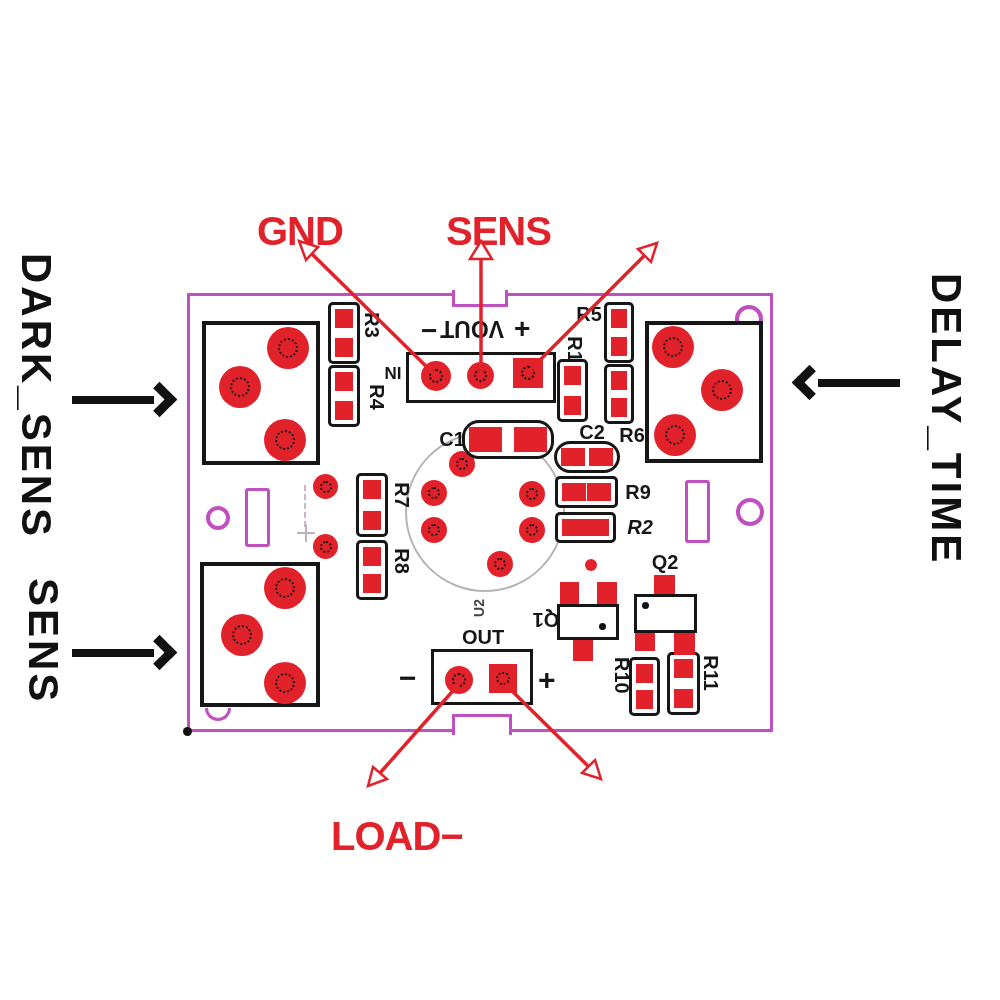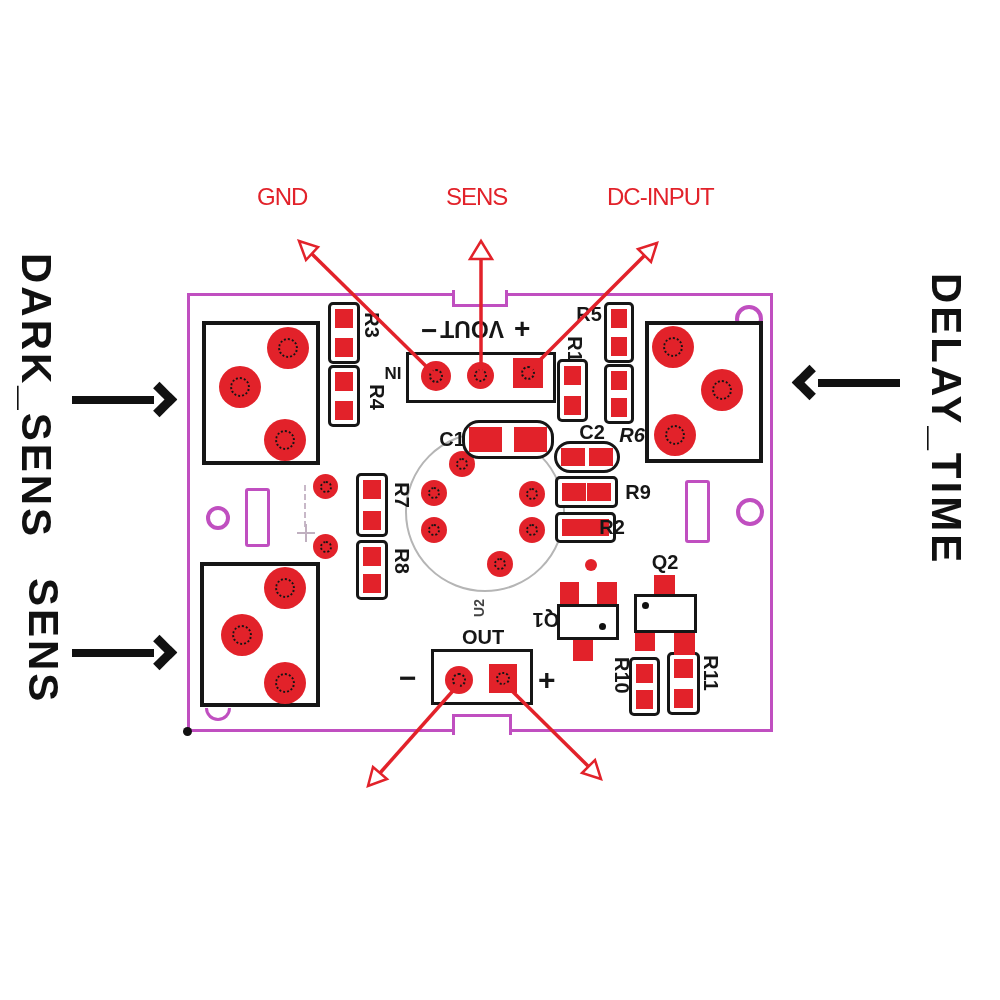--- a/index.html
+++ b/index.html
@@ -36,22 +36,22 @@
   .fp.v{flex-direction:column;}
   .fp.h{flex-direction:row;}
   .fp.cap{border-radius:17px;}
   .v .rp{height:19px;width:100%;background:var(--red);}
   .h .rp{width:24px;height:100%;background:var(--red);}
   .body3{position:absolute;border:3px solid var(--ink);box-sizing:border-box;background:#fff;}
   .conn{position:absolute;border:3px solid var(--ink);box-sizing:border-box;background:#fff;}
   .circle-ic{position:absolute;left:405px;top:432px;width:160px;height:160px;border-radius:50%;
       border:2px solid var(--gray);box-sizing:border-box;}
   
-  .redlbl{position:absolute;color:var(--red);font-weight:normal;font-size:24px;letter-spacing:-1px;
-      white-space:nowrap;line-height:1;}
+  .redlbl{position:absolute;color:var(--red);font-weight:bold;font-size:40px;letter-spacing:-1px;
+      white-space:nowrap;line-height:1;margin-top:26px;}
   .blklbl{position:absolute;color:#111;font-weight:bold;font-size:42px;letter-spacing:3px;
       white-space:nowrap;line-height:1;text-align:center;transform:rotate(90deg);}
   .ref{position:absolute;color:#161616;font-weight:bold;font-size:20px;line-height:1;
       white-space:nowrap;text-align:center;}
   .rot90{transform:rotate(90deg);}
   .rot180{transform:rotate(180deg);}
   .rotm90{transform:rotate(-90deg);}
   .sign{position:absolute;color:#161616;font-weight:bold;font-size:30px;line-height:1;}
   
   .shaft{position:absolute;height:8px;background:#111;}
@@ -238,35 +238,35 @@
 
   <div class="ref" style="left:462px;top:627px;width:40px;">OUT</div>
   <div class="ref rotm90" style="left:468px;top:601px;width:22px;font-size:14px;color:#444;">U2</div>
   <div class="sign" style="left:399px;top:663px;">−</div>
   <div class="sign" style="left:538px;top:665px;">+</div>
 
   <div class="ref rot90" style="left:359px;top:315px;width:26px;">R3</div>
   <div class="ref rot90" style="left:364px;top:387px;width:26px;">R4</div>
   <div class="ref" style="left:573px;top:304px;width:32px;">R5</div>
   <div class="ref rot90" style="left:560px;top:339px;width:30px;">R1</div>
-  <div class="ref" style="left:617px;top:425px;width:30px;font-style:italic;">R6</div>
+  <div class="ref" style="left:617px;top:425px;width:30px;">R6</div>
   <div class="ref" style="left:576px;top:422px;width:32px;">C2</div>
   <div class="ref" style="left:438px;top:429px;width:28px;">C1</div>
   <div class="ref rot90" style="left:389px;top:485px;width:26px;">R7</div>
   <div class="ref rot90" style="left:389px;top:551px;width:26px;">R8</div>
   <div class="ref" style="left:624px;top:482px;width:28px;">R9</div>
-  <div class="ref" style="left:598px;top:517px;width:28px;">R2</div>
+  <div class="ref" style="left:626px;top:517px;width:28px;font-style:italic;">R2</div>
   <div class="ref rot180" style="left:531px;top:610px;width:30px;">Q1</div>
   <div class="ref" style="left:650px;top:552px;width:30px;">Q2</div>
   <div class="ref rot90" style="left:604px;top:665px;width:36px;">R10</div>
   <div class="ref rot90" style="left:693px;top:663px;width:36px;">R11</div>
 
   <div class="redlbl" style="left:257px;top:185px;">GND</div>
   <div class="redlbl" style="left:446px;top:185px;">SENS</div>
-  <div class="redlbl" style="left:607px;top:185px;">DC-INPUT</div>
+  <div class="redlbl" style="left:331px;top:790px;">LOAD−</div>
 
   <div class="blklbl" style="left:-99px;top:367px;width:270px;">DARK_SENS</div>
   <div class="blklbl" style="left:-17px;top:617px;width:120px;">SENS</div>
   <div class="blklbl" style="left:806px;top:392px;width:280px;">DELAY_TIME</div>
 
   <div class="shaft" style="left:72px;top:396px;width:82px;"></div>
   <div class="chev right" style="left:147px;top:387px;"></div>
   <div class="shaft" style="left:72px;top:649px;width:82px;"></div>
   <div class="chev right" style="left:147px;top:640px;"></div>
   <div class="shaft" style="left:818px;top:379px;width:82px;"></div>

